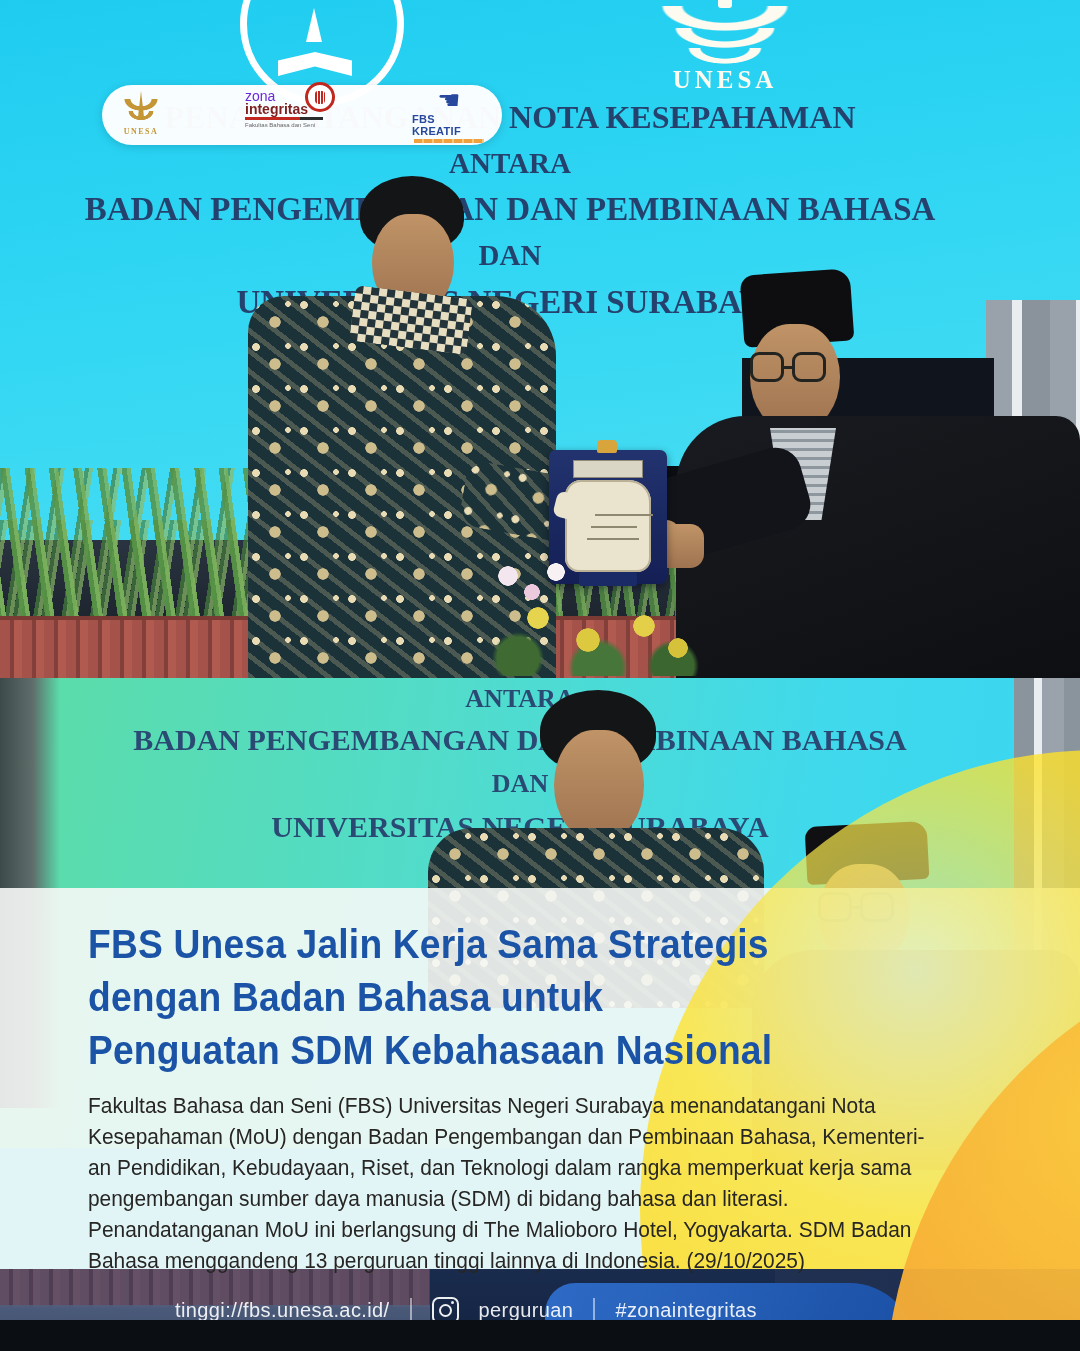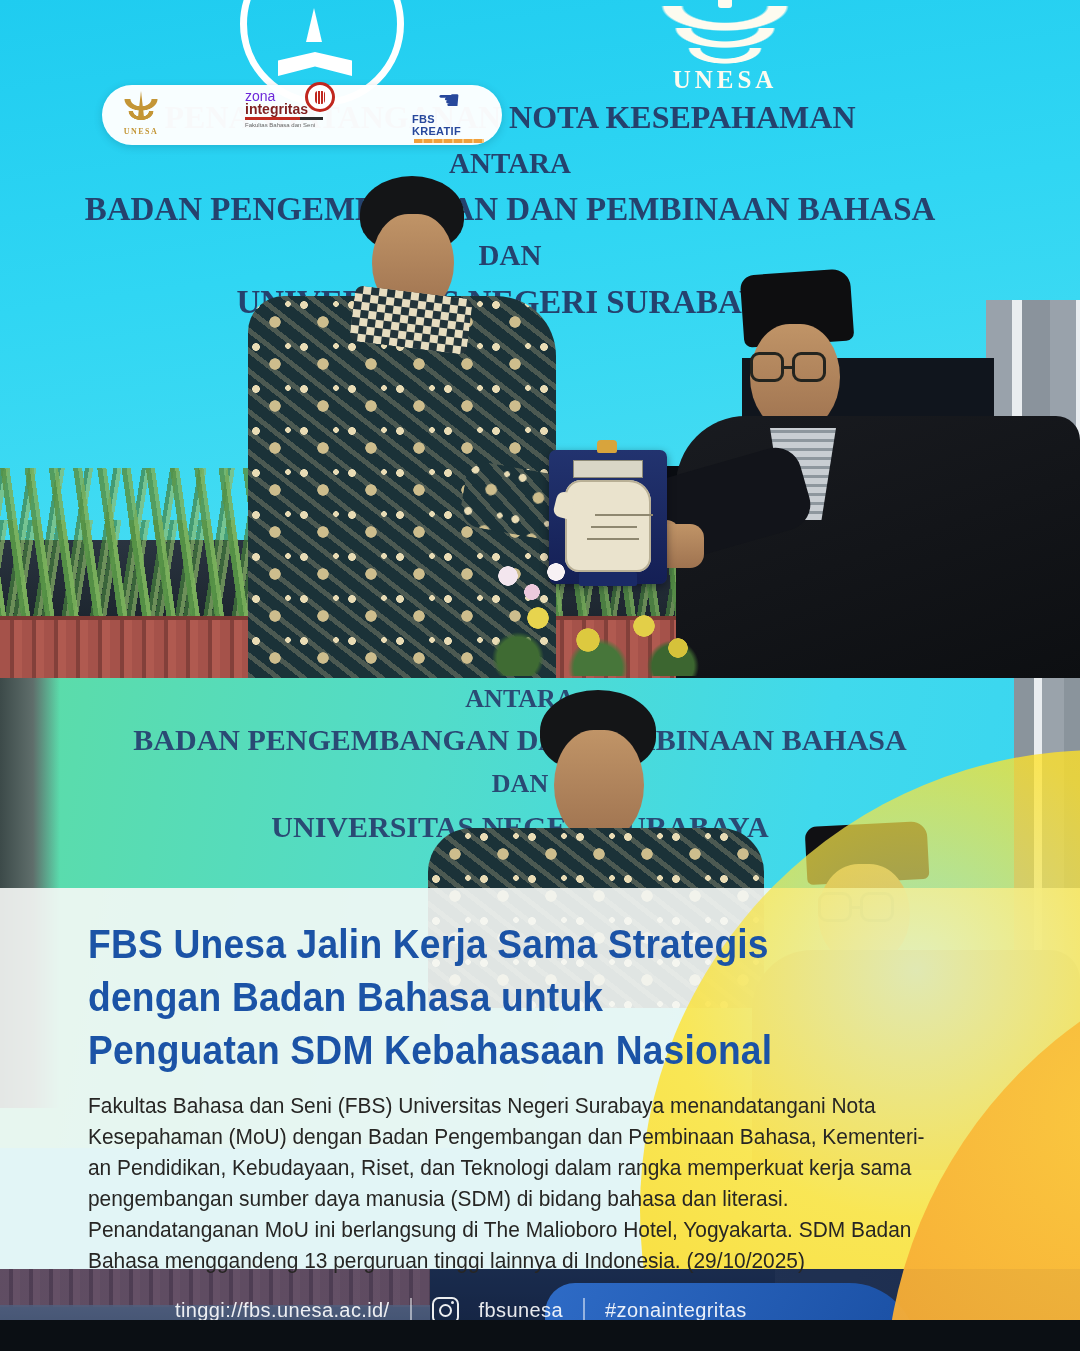--- a/index.html
+++ b/index.html
@@ -338,18 +338,18 @@
   <div class="footer-blue"></div>
   <div class="overlay-orange"></div>
 
   <div class="footer-row">
     <span>tinggi://fbs.unesa.ac.id/</span>
     <span class="f-div"></span>
     <span class="ig">
       <span class="ig-lens"></span>
       <span class="ig-dot"></span>
     </span>
-    <span>fbsunesa</span>
+    <span>perguruan</span>
     <span class="f-div"></span>
     <span>#zonaintegritas</span>
   </div>
 
 </div>
 
 </body></html>

